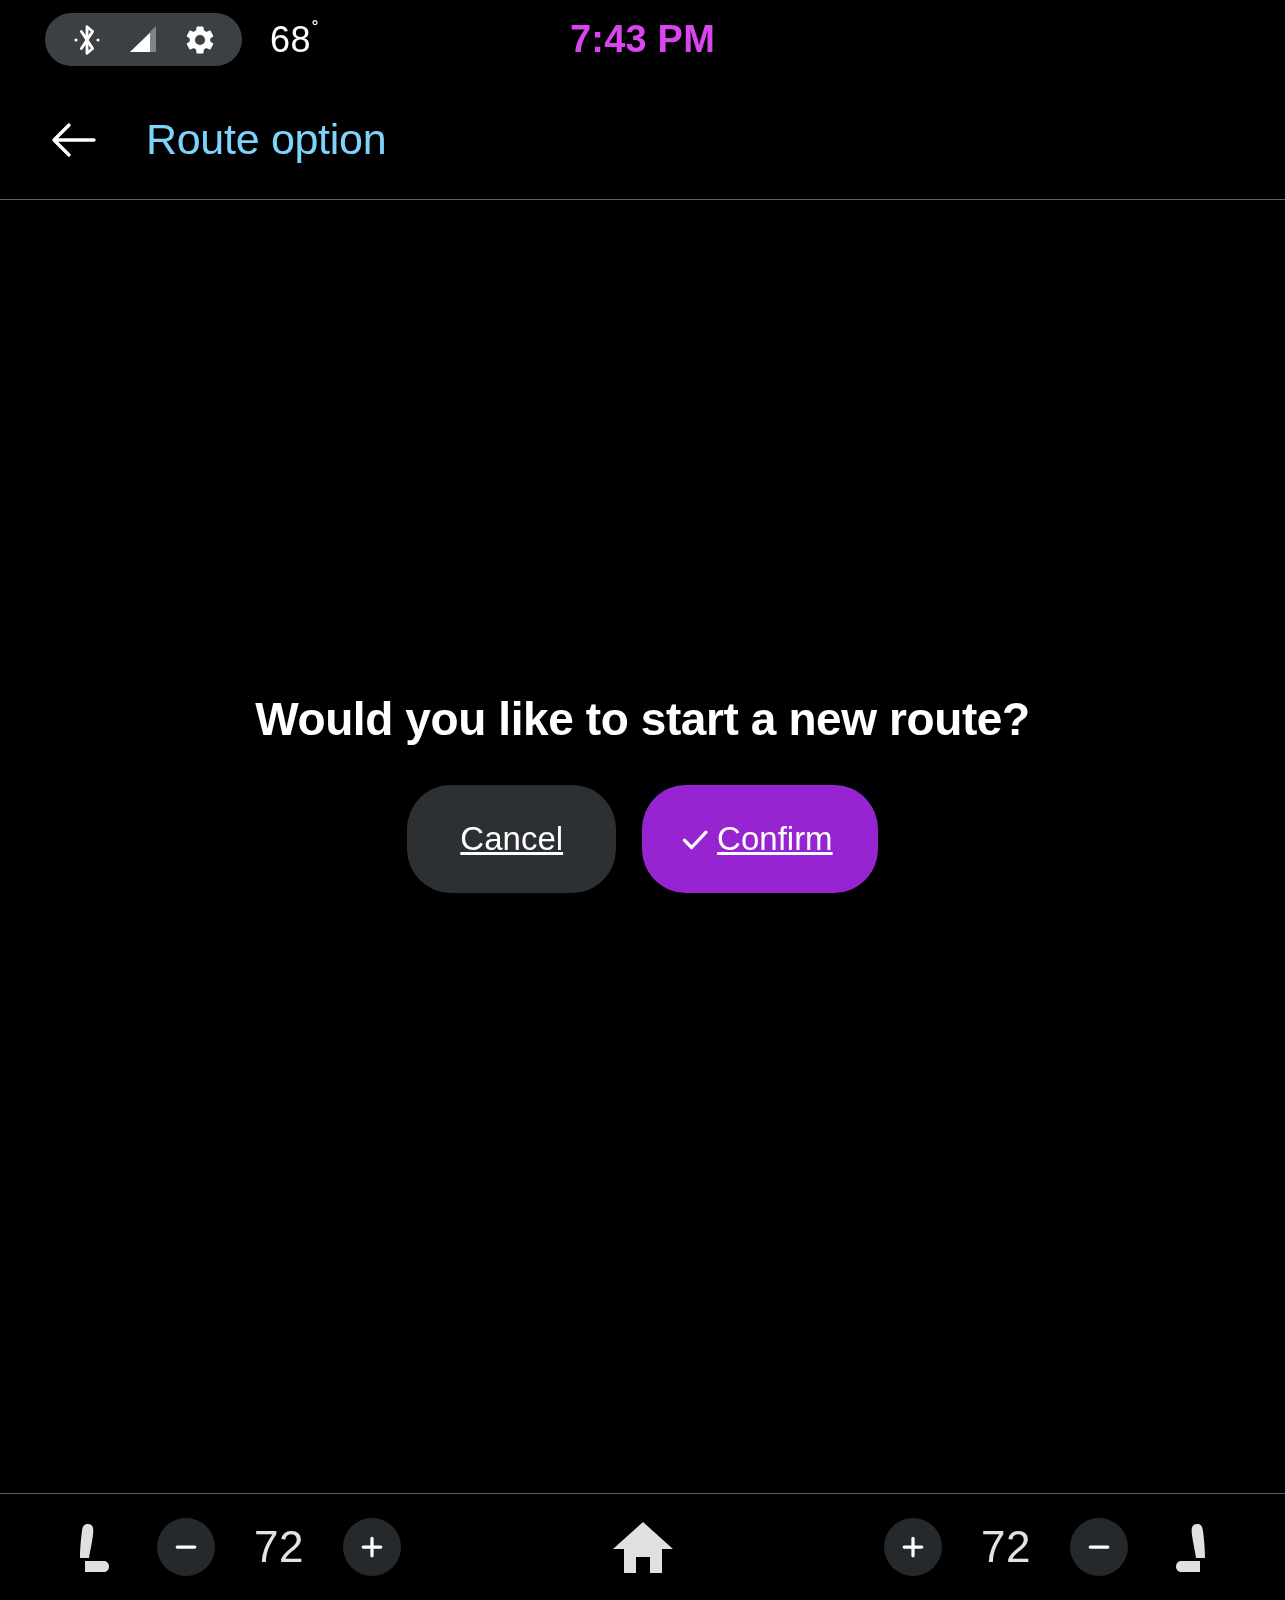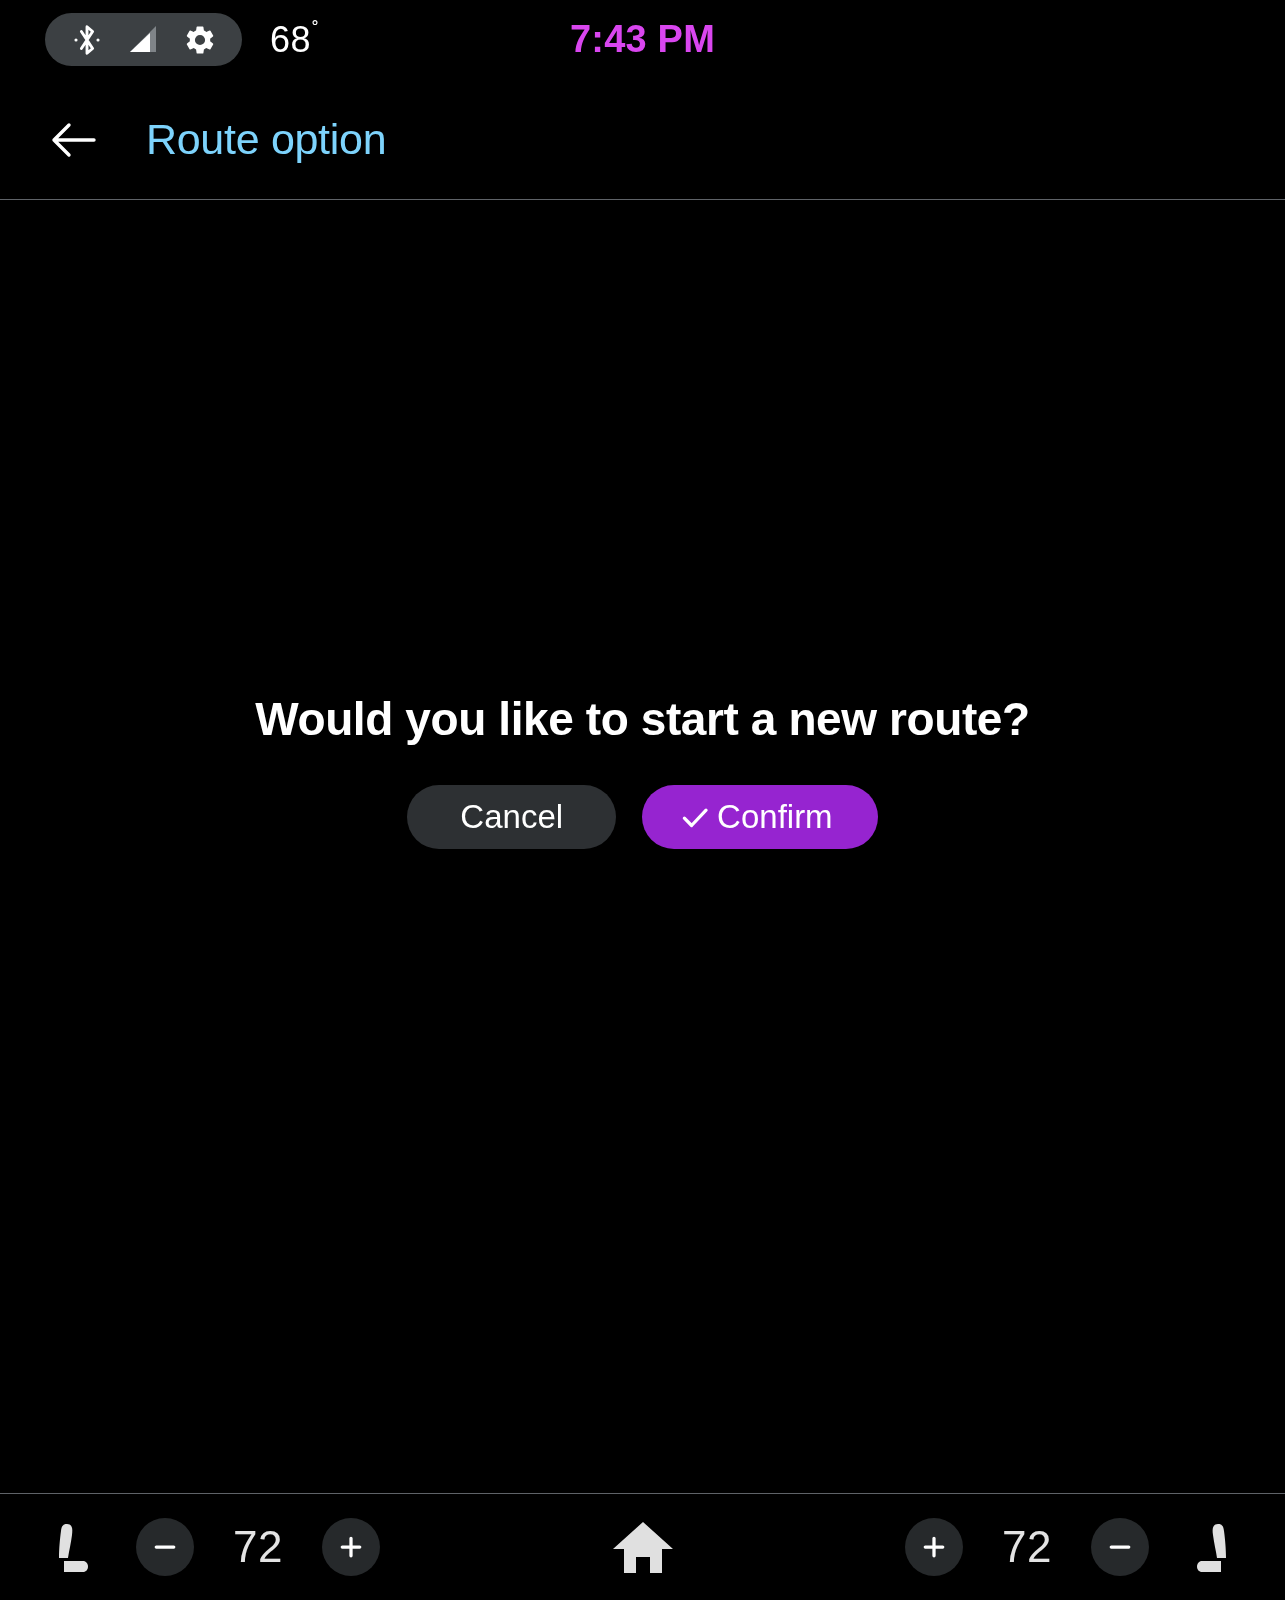--- a/index.html
+++ b/index.html
@@ -147,26 +147,27 @@
   .dialog-actions {
     margin-top: 39px;
     display: flex;
     align-items: center;
     gap: 26px;
   }
 
   .btn {
     border: none;
     border-radius: 44px;
-    height: 64px;
+    height: 108px;
     display: flex;
     align-items: center;
     justify-content: center;
     cursor: pointer;
     font-family: "Liberation Sans", sans-serif;
+    text-decoration: underline;
   }
 
   .btn-cancel {
     background: #2d3033;
     color: #ffffff;
     font-size: 33px;
     padding: 0 53px;
   }
 
   .btn-confirm {
@@ -188,21 +189,21 @@
 
   
   .bottom-bar {
     position: relative;
     flex: 0 0 107px;
     height: 107px;
     border-top: 1px solid #5f6368;
     display: flex;
     align-items: center;
     justify-content: space-between;
-    padding: 0 42px;
+    padding: 0 63px;
     text-decoration: underline;
   }
 
   .climate-group {
     display: flex;
     align-items: center;
     gap: 26px;
   }
 
   .seat-button {

